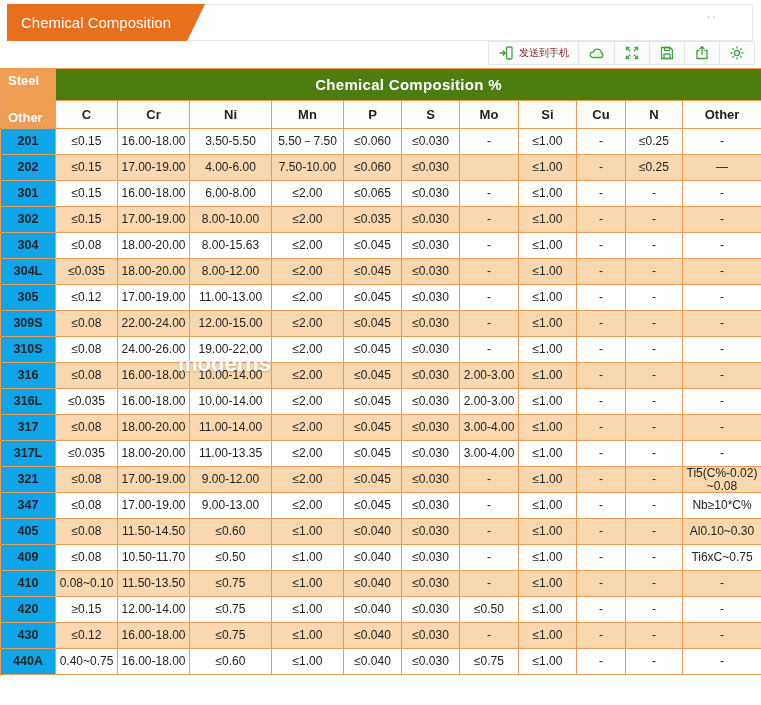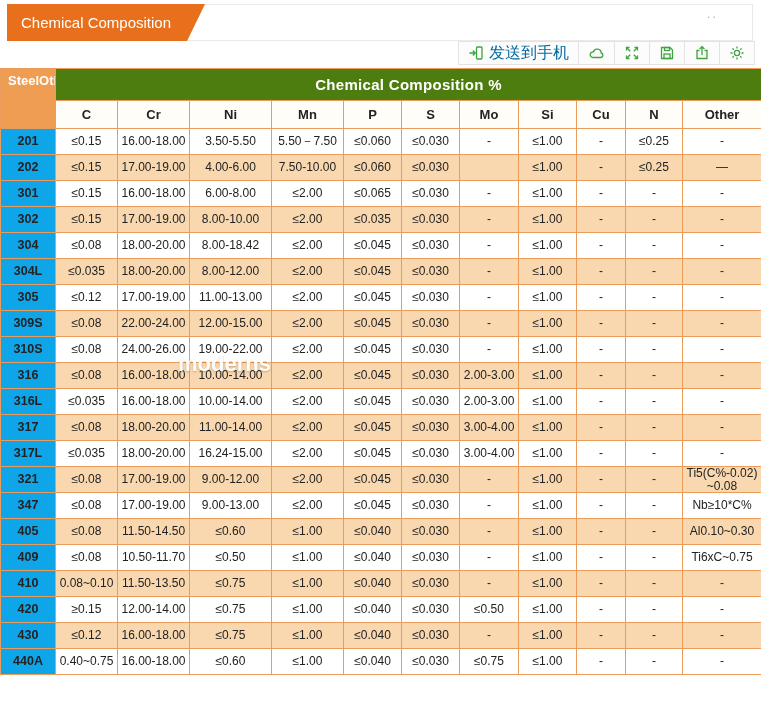--- a/index.html
+++ b/index.html
@@ -27,40 +27,40 @@
   .toolbar{
     position:absolute;top:41px;right:6px;height:24px;
     display:flex;align-items:stretch;
     border:1px solid #e4e4e4;background:#fcfcfc;box-sizing:border-box;
   }
   .tb-item{
     display:flex;align-items:center;gap:5px;padding:0 9px;
     border-left:1px solid #e4e4e4;cursor:pointer;
   }
   .tb-item:first-child{border-left:none;}
-  .tb-item span{color:#0369a1;font-size:16px;white-space:nowrap;}
+  .tb-item span{color:#7f1d1d;font-size:10px;white-space:nowrap;}
   .tb-item svg{display:block;}
   
   table{
     position:absolute;left:0;top:68px;width:761px;
     border-collapse:collapse;table-layout:fixed;
   }
   th,td{
     border:1px solid #eb9c5a;box-sizing:border-box;
     text-align:center;vertical-align:middle;overflow:hidden;
   }
   th.band{
     background:#4d7c0f;color:#fff;font-size:15px;font-weight:bold;
     height:32px;letter-spacing:.3px;
   }
   th.corner{
     background:#ef9d53;color:#fff;font-size:13px;font-weight:bold;
     text-align:left;padding:3px 4px 3px 7px;
   }
-  .corner-inner{display:flex;flex-direction:row;justify-content:space-between;height:52px;}
+  .corner-inner{display:flex;flex-direction:column;justify-content:space-between;height:52px;}
   tr.colhead th{
     background:#fffdf8;color:#222;font-size:13px;font-weight:bold;height:28px;
   }
   tbody td{
     font-size:12px;color:#222;height:26px;padding:0 2px;background:#fff;
     line-height:1.05;
   }
   tbody td.grade{font-weight:bold;font-size:12.5px;background:#0ea5e9;}
   tbody tr.alt td:not(.grade){background:#f9d8af;}
   
@@ -214,21 +214,21 @@
         <td>-</td>
         <td>≤1.00</td>
         <td>-</td>
         <td>-</td>
         <td>-</td>
       </tr>
       <tr>
         <td class="grade">304</td>
         <td>≤0.08</td>
         <td>18.00-20.00</td>
-        <td>8.00-18.42</td>
+        <td>8.00-15.63</td>
         <td>≤2.00</td>
         <td>≤0.045</td>
         <td>≤0.030</td>
         <td>-</td>
         <td>≤1.00</td>
         <td>-</td>
         <td>-</td>
         <td>-</td>
       </tr>
       <tr class="alt">
@@ -326,21 +326,21 @@
         <td>3.00-4.00</td>
         <td>≤1.00</td>
         <td>-</td>
         <td>-</td>
         <td>-</td>
       </tr>
       <tr>
         <td class="grade">317L</td>
         <td>≤0.035</td>
         <td>18.00-20.00</td>
-        <td>16.24-15.00</td>
+        <td>11.00-13.35</td>
         <td>≤2.00</td>
         <td>≤0.045</td>
         <td>≤0.030</td>
         <td>3.00-4.00</td>
         <td>≤1.00</td>
         <td>-</td>
         <td>-</td>
         <td>-</td>
       </tr>
       <tr class="alt">

